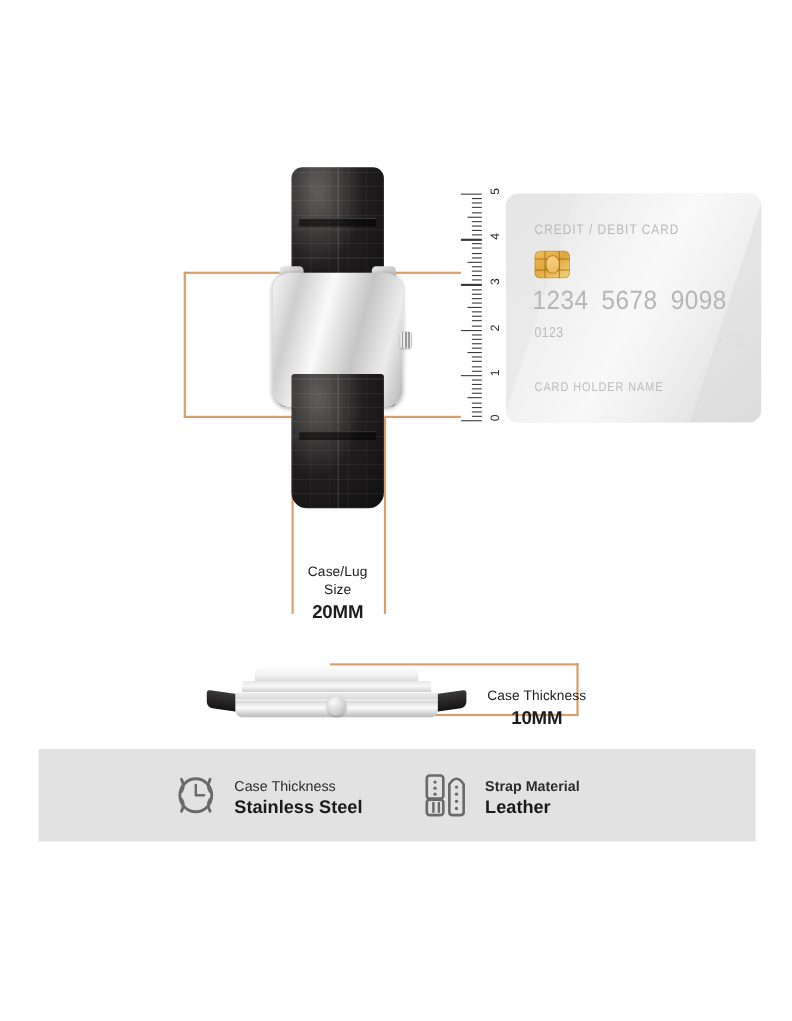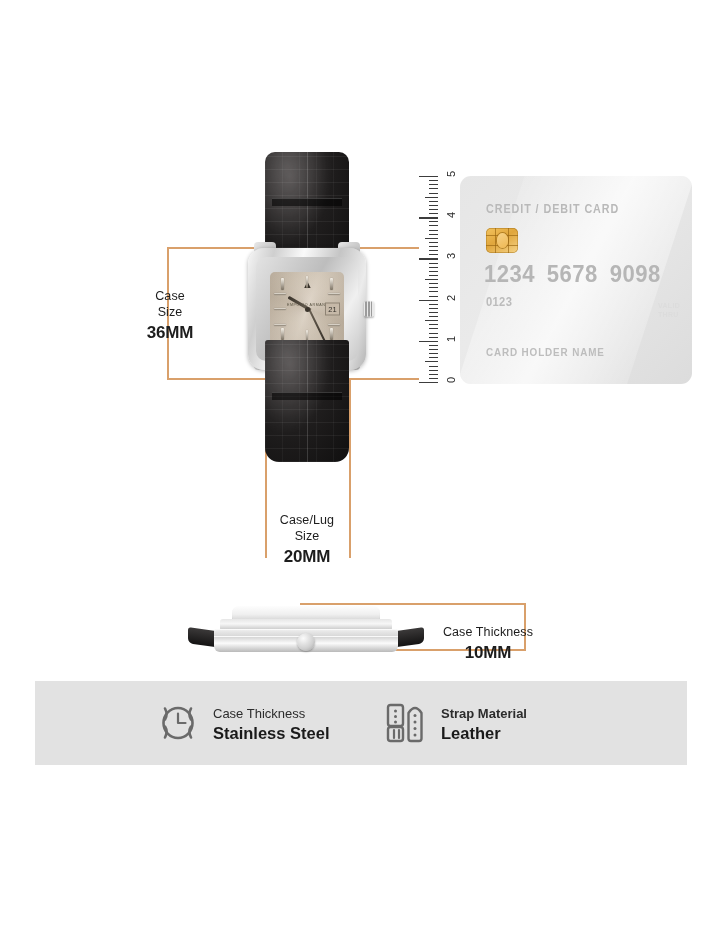--- a/index.html
+++ b/index.html
@@ -260,21 +260,20 @@
   
   .card {
     position: absolute;
     left: 460px;
     top: 176px;
     width: 232px;
     height: 208px;
     border-radius: 11px;
     background: linear-gradient(135deg, #e6e6e6 0%, #eaeaea 40%, #dcdcdc 100%);
     overflow: hidden;
-    font-weight: bold;
   }
   .card .gloss {
     position: absolute;
     left: -10%;
     top: -60%;
     width: 70%;
     height: 220%;
     background: linear-gradient(100deg, rgba(255,255,255,0) 0%, rgba(255,255,255,.75) 50%, rgba(255,255,255,0) 100%);
     transform: rotate(18deg) translateX(55px);
   }
@@ -491,25 +490,20 @@
 </style>
 </head>
 <body>
 
 <div class="stage">
 
   <div class="guide-h" style="left:167px; top:247px; width:252px;"></div>
   <div class="guide-h" style="left:167px; top:378px; width:252px;"></div>
   <div class="guide-v" style="left:167px; top:247px; height:132px;"></div>
 
-  <div class="lbl" style="left:132px; top:288px; width:76px;">
-    <div class="cap">Case</div>
-    <div class="cap">Size</div>
-    <div class="val">36MM</div>
-  </div>
 
   <div class="guide-v" style="left:265px; top:378px; height:180px;"></div>
   <div class="guide-v" style="left:349px; top:378px; height:180px;"></div>
 
   <div class="lbl" style="left:257px; top:512px; width:100px;">
     <div class="cap">Case/Lug</div>
     <div class="cap">Size</div>
     <div class="val">20MM</div>
   </div>
 
@@ -520,46 +514,20 @@
       <div class="strap-notch" style="top:46px;"></div>
     </div>
 
     <div class="lug" style="left:6px;  top:90px;"></div>
     <div class="lug" style="right:6px; top:90px;"></div>
     <div class="lug" style="left:6px;  top:204px;"></div>
     <div class="lug" style="right:6px; top:204px;"></div>
 
     <div class="case">
       <div class="crown"></div>
-      <div class="case-inner">
-        <div class="dial">
-          <div class="sun"></div>
-
-          <div class="eagle">▲</div>
-          <div class="brand-txt">EMPORIO ARMANI</div>
-
-          <div class="idx v" style="left:50%; margin-left:-1.3px; top:4px;"></div>
-          <div class="idx v" style="left:11px; top:6px;"></div>
-          <div class="idx v" style="right:11px; top:6px;"></div>
-          <div class="idx h" style="left:4px; top:50%; margin-top:-1.3px;"></div>
-          <div class="idx h" style="left:4px; top:28%;"></div>
-          <div class="idx h" style="left:4px; top:70%;"></div>
-          <div class="idx h" style="right:4px; top:28%;"></div>
-          <div class="idx h" style="right:4px; top:70%;"></div>
-          <div class="idx v" style="left:50%; margin-left:-1.3px; bottom:4px;"></div>
-          <div class="idx v" style="left:11px; bottom:6px;"></div>
-          <div class="idx v" style="right:11px; bottom:6px;"></div>
-
-          <div class="hand hour"></div>
-          <div class="hand min"></div>
-          <div class="pivot"></div>
-
-          <div class="date-win">21</div>
-        </div>
-      </div>
     </div>
 
     <div class="strap bot">
       <div class="croc"></div>
       <div class="strap-notch" style="top:52px;"></div>
     </div>
   </div>
 
   <div class="ruler" id="ruler">
       <div class="tick major" style="top: 206px;"></div>

